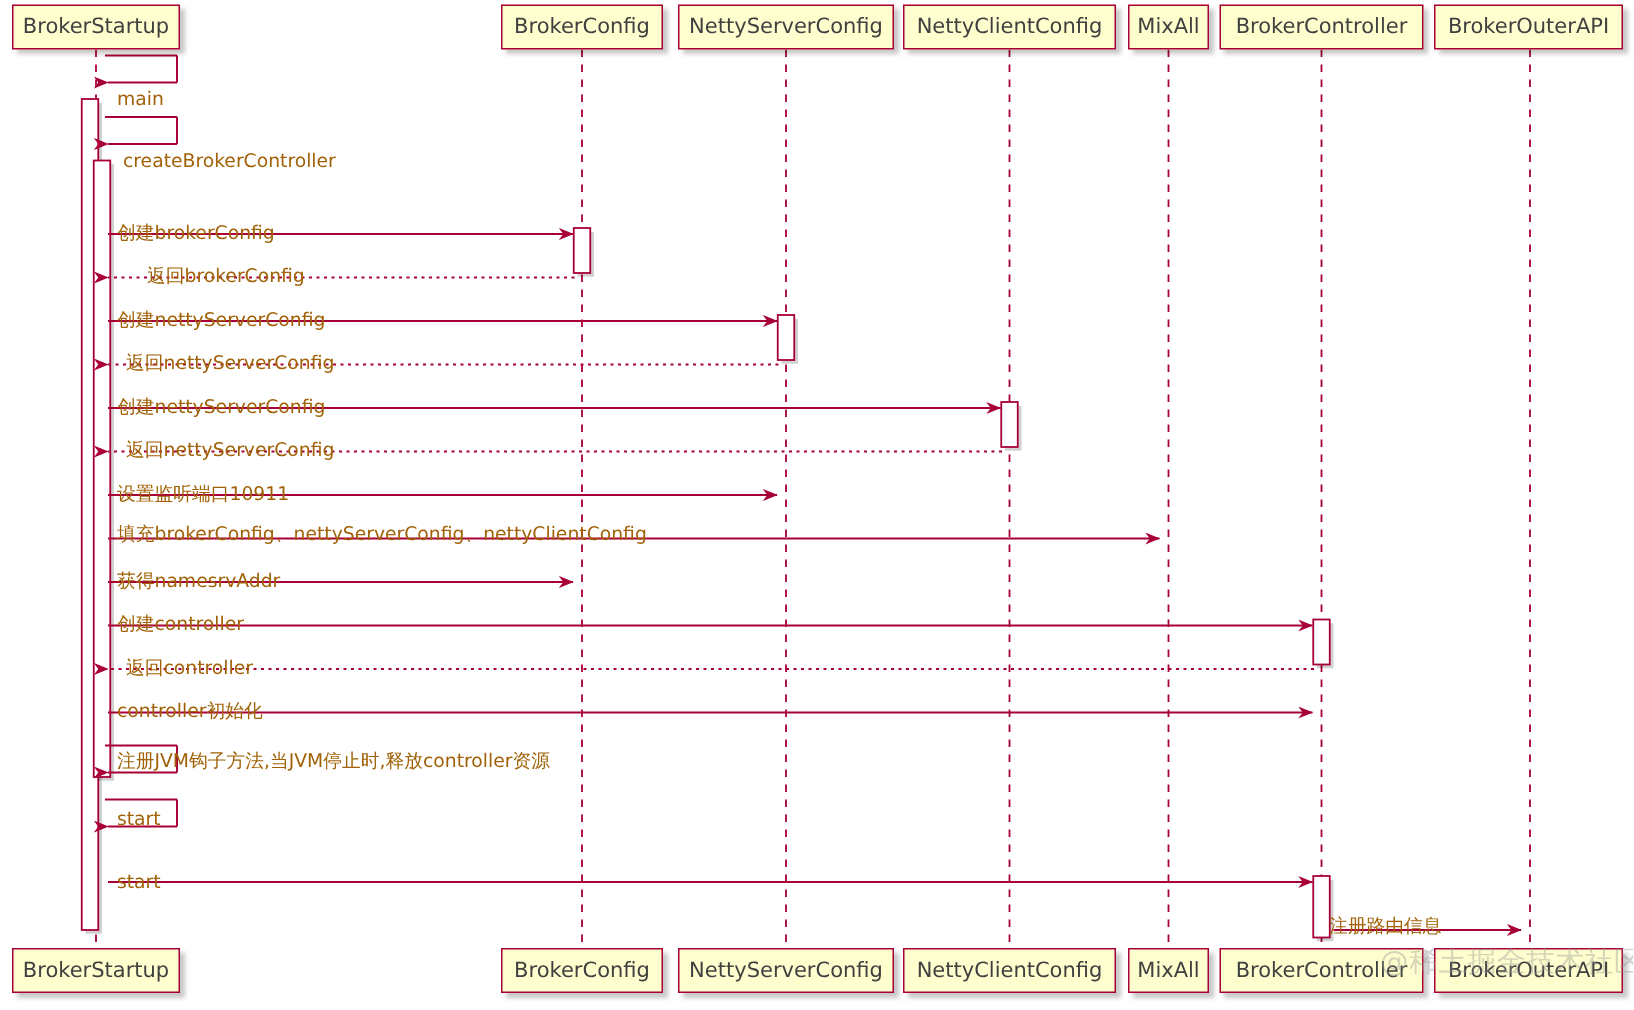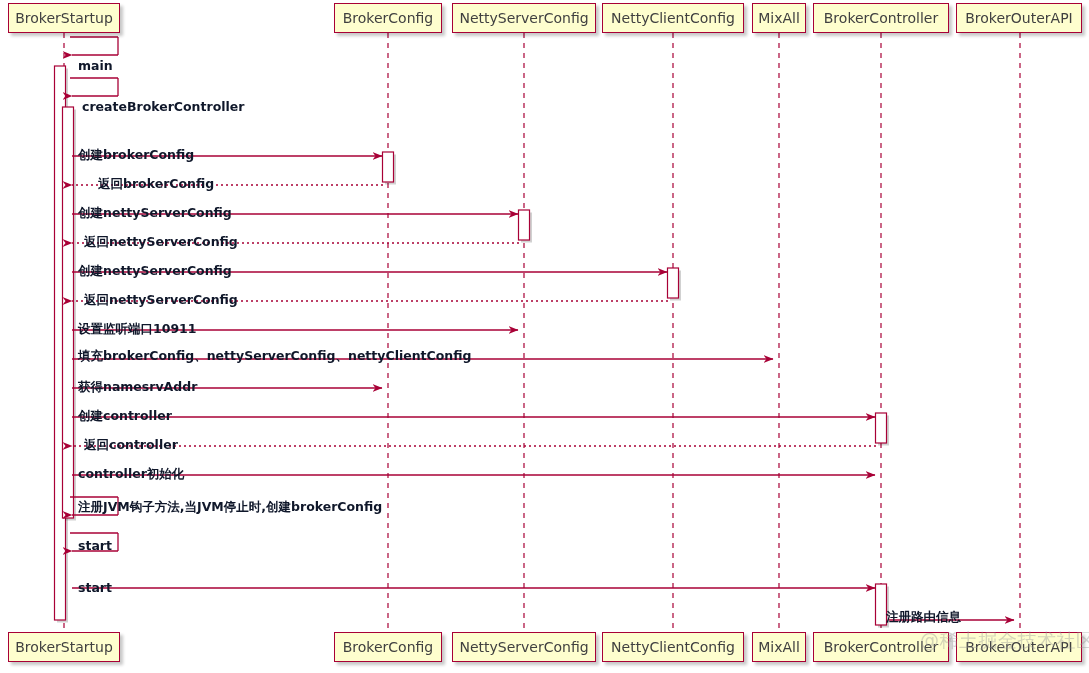--- a/index.html
+++ b/index.html
@@ -35,25 +35,24 @@
     display: flex;
     align-items: center;
     justify-content: center;
     white-space: nowrap;
     box-shadow: 3px 3px 3px rgba(0,0,0,0.22);
     z-index: 5;
   }
   .msg-label {
     position: absolute;
     font-size: 12.5px;
-    color: #0f172a;
+    color: #a16207;
     white-space: nowrap;
     line-height: 1;
     z-index: 4;
-    font-weight: bold;
   }
   .watermark {
     position: absolute;
     font-size: 19px;
     color: rgba(150,150,150,0.40);
     white-space: nowrap;
     z-index: 6;
     letter-spacing: 0.5px;
   }
 </style>
@@ -152,21 +151,21 @@
       <div class="msg-label" style="left: 78px; top: 207px;">创建nettyServerConfig</div>
       <div class="msg-label" style="left: 84px; top: 236px;">返回nettyServerConfig</div>
       <div class="msg-label" style="left: 78px; top: 265px;">创建nettyServerConfig</div>
       <div class="msg-label" style="left: 84px; top: 294px;">返回nettyServerConfig</div>
       <div class="msg-label" style="left: 78px; top: 323px;">设置监听端口10911</div>
       <div class="msg-label" style="left: 78px; top: 350px;">填充brokerConfig、nettyServerConfig、nettyClientConfig</div>
       <div class="msg-label" style="left: 78px; top: 381px;">获得namesrvAddr</div>
       <div class="msg-label" style="left: 78px; top: 410px;">创建controller</div>
       <div class="msg-label" style="left: 84px; top: 439px;">返回controller</div>
       <div class="msg-label" style="left: 78px; top: 468px;">controller初始化</div>
-      <div class="msg-label" style="left: 78px; top: 501px;">注册JVM钩子方法,当JVM停止时,创建brokerConfig</div>
+      <div class="msg-label" style="left: 78px; top: 501px;">注册JVM钩子方法,当JVM停止时,释放controller资源</div>
       <div class="msg-label" style="left: 78px; top: 540px;">start</div>
       <div class="msg-label" style="left: 78px; top: 582px;">start</div>
       <div class="msg-label" style="left: 886px; top: 611px;">注册路由信息</div>
     </div>
 
   <div class="watermark" style="left: 920px; top: 628px;">@稀土掘金技术社区</div>
 
 </div>
 
 </body></html>

